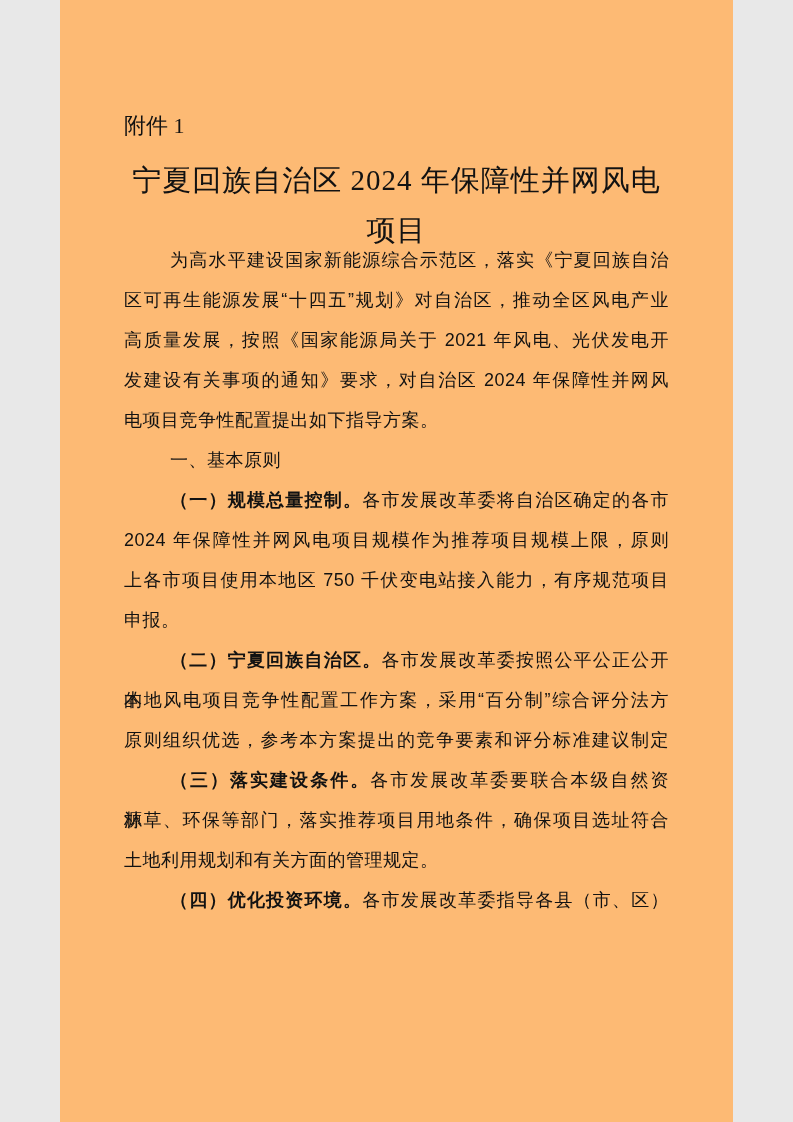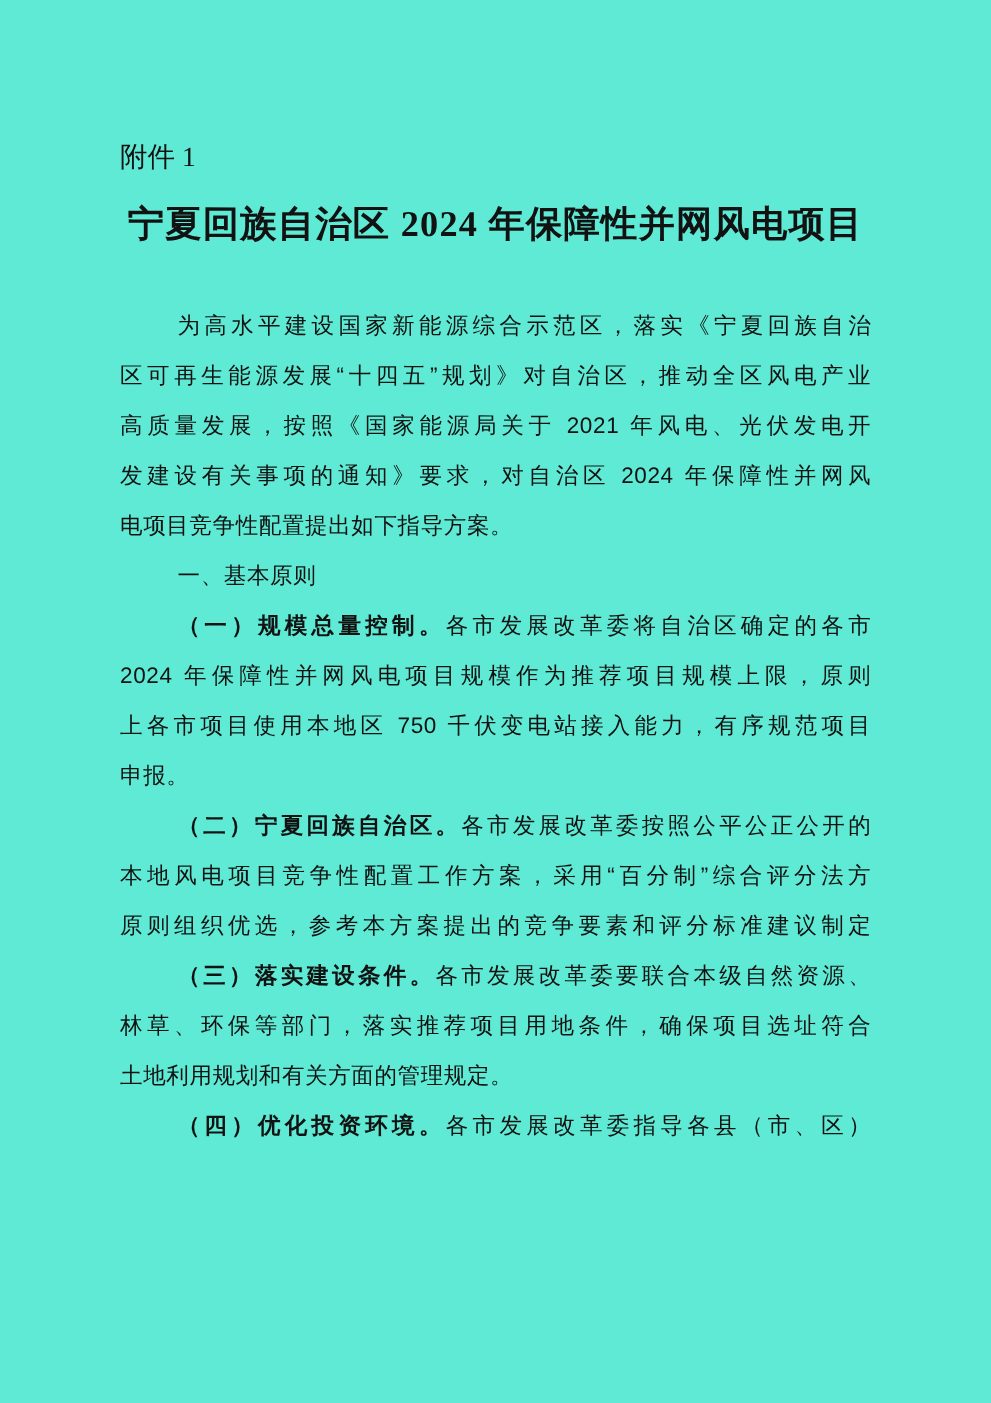--- a/index.html
+++ b/index.html
@@ -1,40 +1,40 @@
 <!DOCTYPE html>
 <html><head>
 <meta charset="utf-8">
 <style>
   * { margin: 0; padding: 0; box-sizing: border-box; }
   html, body { background: #e8e8e8; }
   .page {
     position: relative;
-    width: 793px;
+    width: 673px;
     height: 1122px;
     margin: 0 auto;
-    background: #5eead4;
+    background: #fdba74;
     color: #121212;
-    padding: 0 96px;
+    padding: 0 64px;
     overflow: hidden;
     font-family: "Liberation Sans", sans-serif;
   }
   .attachment {
     margin-top: 106px;
     height: 40px;
     line-height: 40px;
     font-size: 22px;
     font-family: "Liberation Serif", serif;
     text-align: left;
   }
   .doc-title {
     margin-top: 9px;
     text-align: center;
     font-family: "Liberation Serif", serif;
-    font-weight: 700;
+    font-weight: 400;
   }
   .doc-title .t-line {
     height: 50px;
     line-height: 50px;
     font-size: 29px;
     letter-spacing: 1px;
   }
   .body-block { margin-top: 35px; }
   .line {
     height: 40px;

